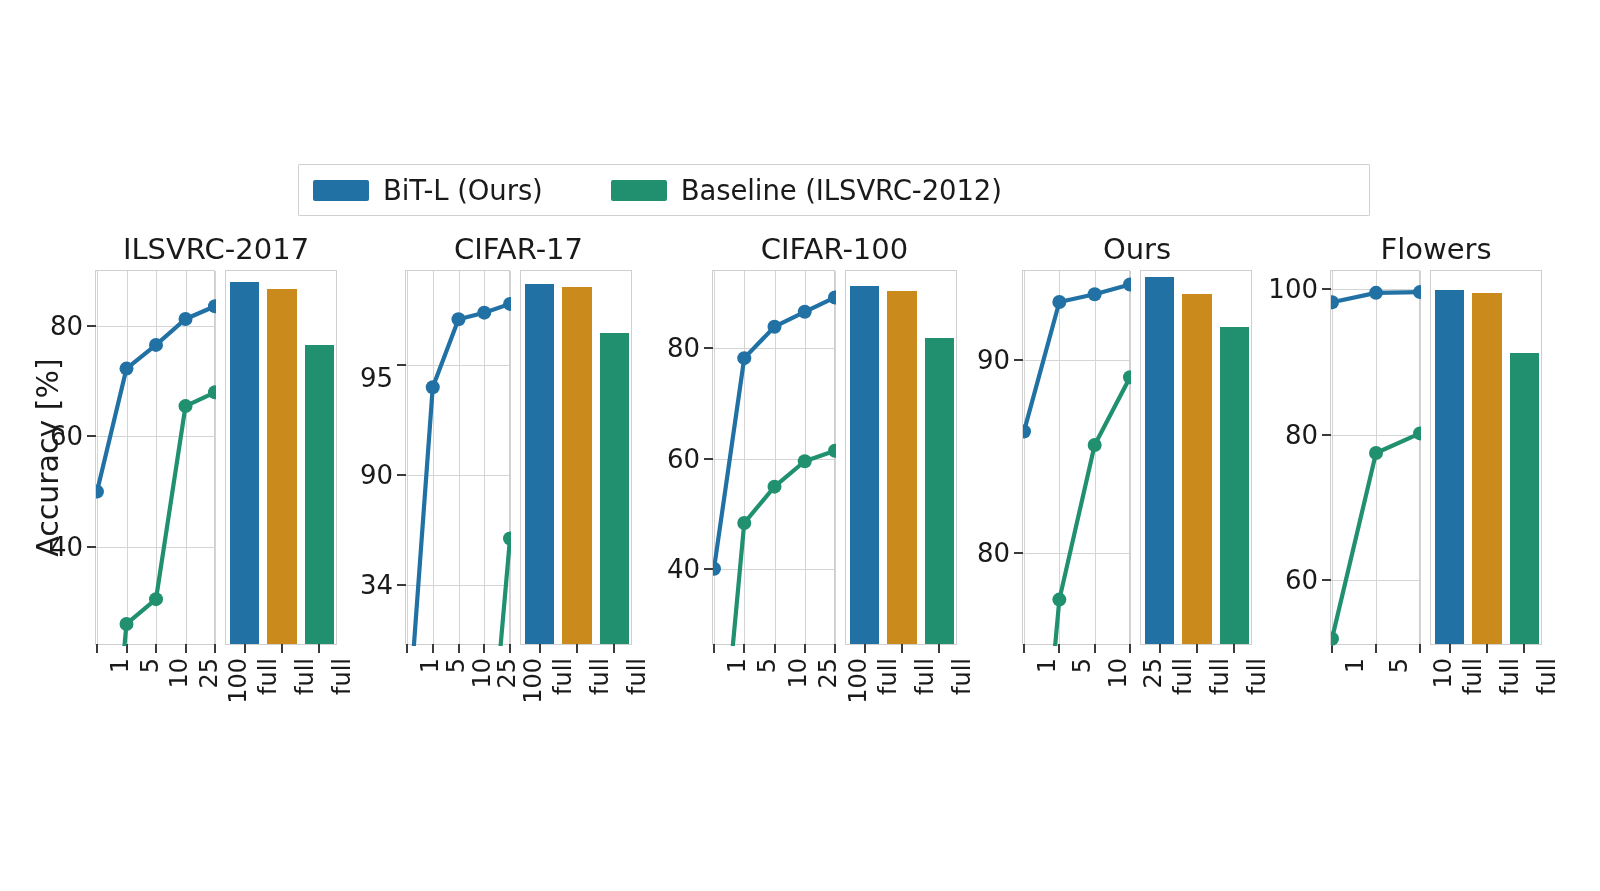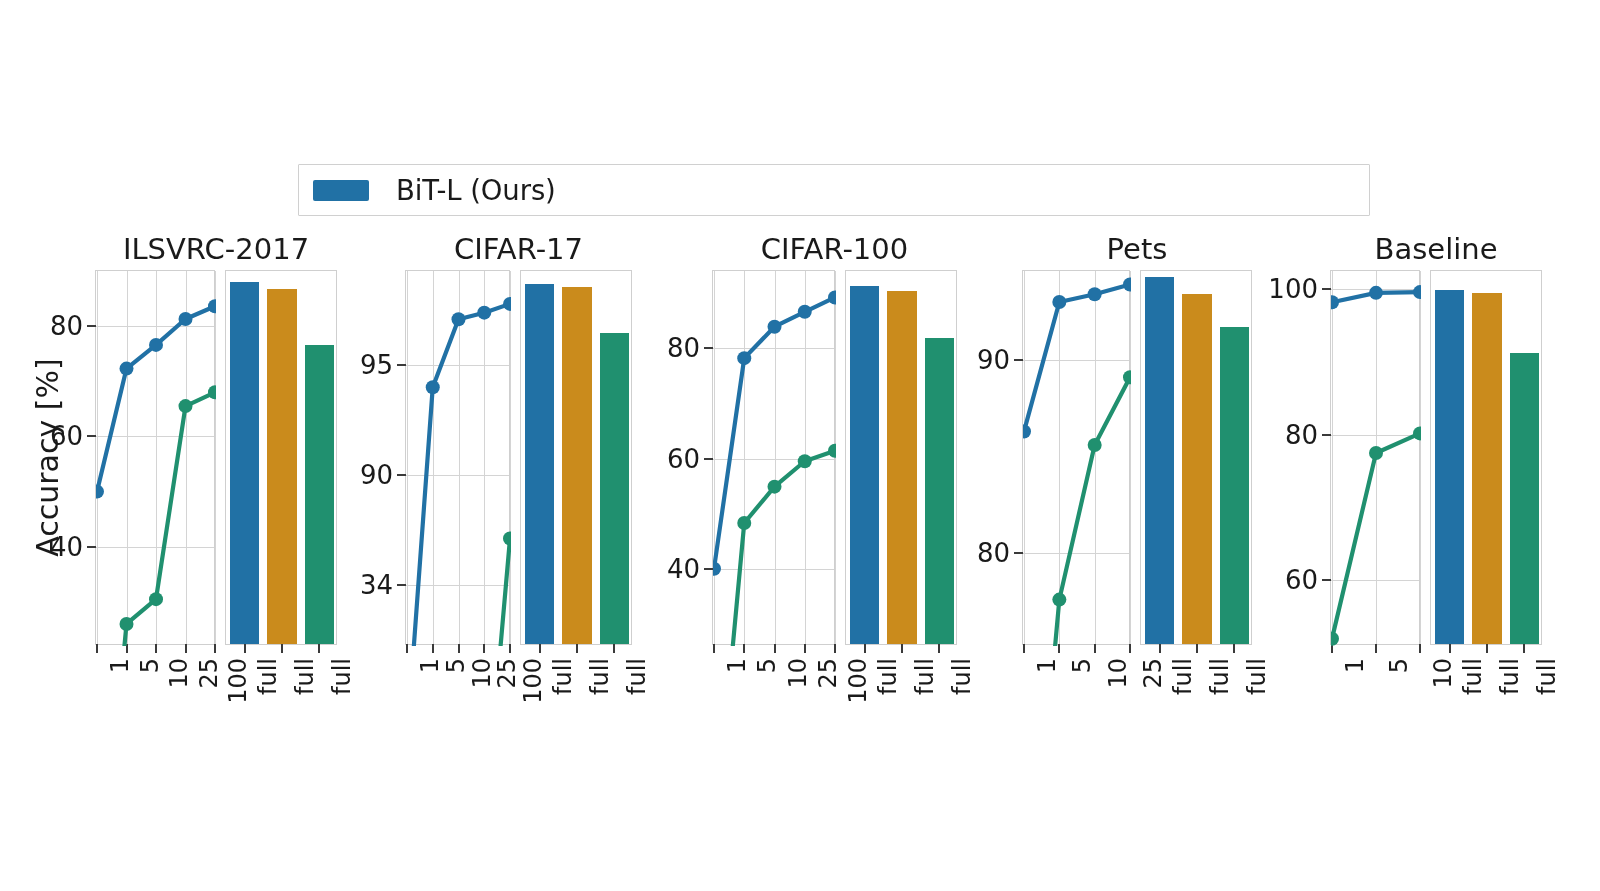--- a/index.html
+++ b/index.html
@@ -13,21 +13,21 @@
   
   .legend{
     position:absolute;left:298px;top:164px;width:1072px;height:52px;
     border:1.3px solid #d0d0d0;background:#ffffff;border-radius:1px;
     display:flex;align-items:center;justify-content:flex-start;
     box-sizing:border-box;padding-left:14px;
   }
   .legend-entry{display:flex;align-items:center;}
   .legend-swatch{width:56px;height:21px;border-radius:2px;flex:0 0 auto;}
   .legend-label{
-    font-size:27.5px;color:#1a1a1a;margin-left:27px;white-space:nowrap;
+    font-size:27.5px;color:#1a1a1a;margin-left:14px;white-space:nowrap;
     letter-spacing:-0.1px;
   }
   .legend-gap{width:34px;flex:0 0 auto;}
 
   
   .panel{position:absolute;top:232px;}
   .panel-title{
     position:absolute;top:0;left:0;width:100%;text-align:center;
     font-size:29px;color:#1a1a1a;white-space:nowrap;
   }
@@ -83,20 +83,24 @@
 
 <div class="figure">
 
   <div class="legend">
     <div class="legend-entry">
       <span class="legend-swatch" style="background:#2171a5"></span>
       <span class="legend-label">BiT-L (Ours)</span>
     </div>
     <span class="legend-gap"></span>
     <span class="legend-gap"></span>
+    <div class="legend-entry">
+      <span class="legend-swatch" style="background:#20906f"></span>
+      <span class="legend-label">Baseline (ILSVRC-2012)</span>
+    </div>
   </div>
 
   <div class="ylabel" style="left:-68px;top:440px;width:230px;text-align:center;">Accuracy [%]</div>
 
   <div id="panels">
       <div class="panel" style="left: 95px; width: 242px;">
         <div class="panel-title">ILSVRC-2017</div>
         <div class="axes-row">
           <div class="ax line-ax" style="width: 120px; height: 375px;">
             <div class="gridline h" style="top: 275.735px;"></div>
@@ -155,21 +159,21 @@
         <div class="axes-row">
           <div class="ax line-ax" style="width: 105px; height: 375px;">
             <div class="gridline h" style="top: 313.596px;"></div>
             <div class="ytickmark" style="top: 313.596px;"></div>
             <div class="ytick" style="top: 313.596px;">34</div>
             <div class="gridline h" style="top: 203.947px;"></div>
             <div class="ytickmark" style="top: 203.947px;"></div>
             <div class="ytick" style="top: 203.947px;">90</div>
             <div class="gridline h" style="top: 94.2982px;"></div>
             <div class="ytickmark" style="top: 94.2982px;"></div>
-            <div class="ytick" style="top: 94px;">95</div>
+            <div class="ytick" style="top: 107px;">95</div>
             <div class="gridline v" style="left: 1px;"></div>
             <div class="xtickmark" style="left: 1px;"></div>
             <div class="xtick" style="left: 10px;">1</div>
             <div class="gridline v" style="left: 26.75px;"></div>
             <div class="xtickmark" style="left: 26.75px;"></div>
             <div class="xtick" style="left: 35.75px;">5</div>
             <div class="gridline v" style="left: 52.5px;"></div>
             <div class="xtickmark" style="left: 52.5px;"></div>
             <div class="xtick" style="left: 61.5px;">10</div>
             <div class="gridline v" style="left: 78.25px;"></div>
@@ -250,21 +254,21 @@
             <div class="bar" style="left: 41.44px; width: 29.12px; height: 352.941px; background: rgb(202, 139, 28);"></div>
             <div class="xtickmark" style="left: 56px;"></div>
             <div class="xtick" style="left: 65px;">full</div>
             <div class="bar" style="left: 78.7733px; width: 29.12px; height: 306.066px; background: rgb(32, 144, 111);"></div>
             <div class="xtickmark" style="left: 93.3333px;"></div>
             <div class="xtick" style="left: 102.333px;">full</div>
           </div>
         </div>
       </div>
       <div class="panel" style="left: 1022px; width: 230px;">
-        <div class="panel-title">Pets</div>
+        <div class="panel-title">Ours</div>
         <div class="axes-row">
           <div class="ax line-ax" style="width: 108px; height: 375px;">
             <div class="gridline h" style="top: 282.216px;"></div>
             <div class="ytickmark" style="top: 282.216px;"></div>
             <div class="ytick" style="top: 282.216px;">80</div>
             <div class="gridline h" style="top: 88.9175px;"></div>
             <div class="ytickmark" style="top: 88.9175px;"></div>
             <div class="ytick" style="top: 88.9175px;">90</div>
             <div class="gridline v" style="left: 1px;"></div>
             <div class="xtickmark" style="left: 1px;"></div>
@@ -297,21 +301,21 @@
             <div class="bar" style="left: 41.44px; width: 29.12px; height: 349.871px; background: rgb(202, 139, 28);"></div>
             <div class="xtickmark" style="left: 56px;"></div>
             <div class="xtick" style="left: 65px;">full</div>
             <div class="bar" style="left: 78.7733px; width: 29.12px; height: 317.01px; background: rgb(32, 144, 111);"></div>
             <div class="xtickmark" style="left: 93.3333px;"></div>
             <div class="xtick" style="left: 102.333px;">full</div>
           </div>
         </div>
       </div>
       <div class="panel" style="left: 1330px; width: 212px;">
-        <div class="panel-title">Baseline</div>
+        <div class="panel-title">Flowers</div>
         <div class="axes-row">
           <div class="ax line-ax" style="width: 90px; height: 375px;">
             <div class="gridline h" style="top: 309.466px;"></div>
             <div class="ytickmark" style="top: 309.466px;"></div>
             <div class="ytick" style="top: 309.466px;">60</div>
             <div class="gridline h" style="top: 163.835px;"></div>
             <div class="ytickmark" style="top: 163.835px;"></div>
             <div class="ytick" style="top: 163.835px;">80</div>
             <div class="gridline h" style="top: 18.2039px;"></div>
             <div class="ytickmark" style="top: 18.2039px;"></div>

